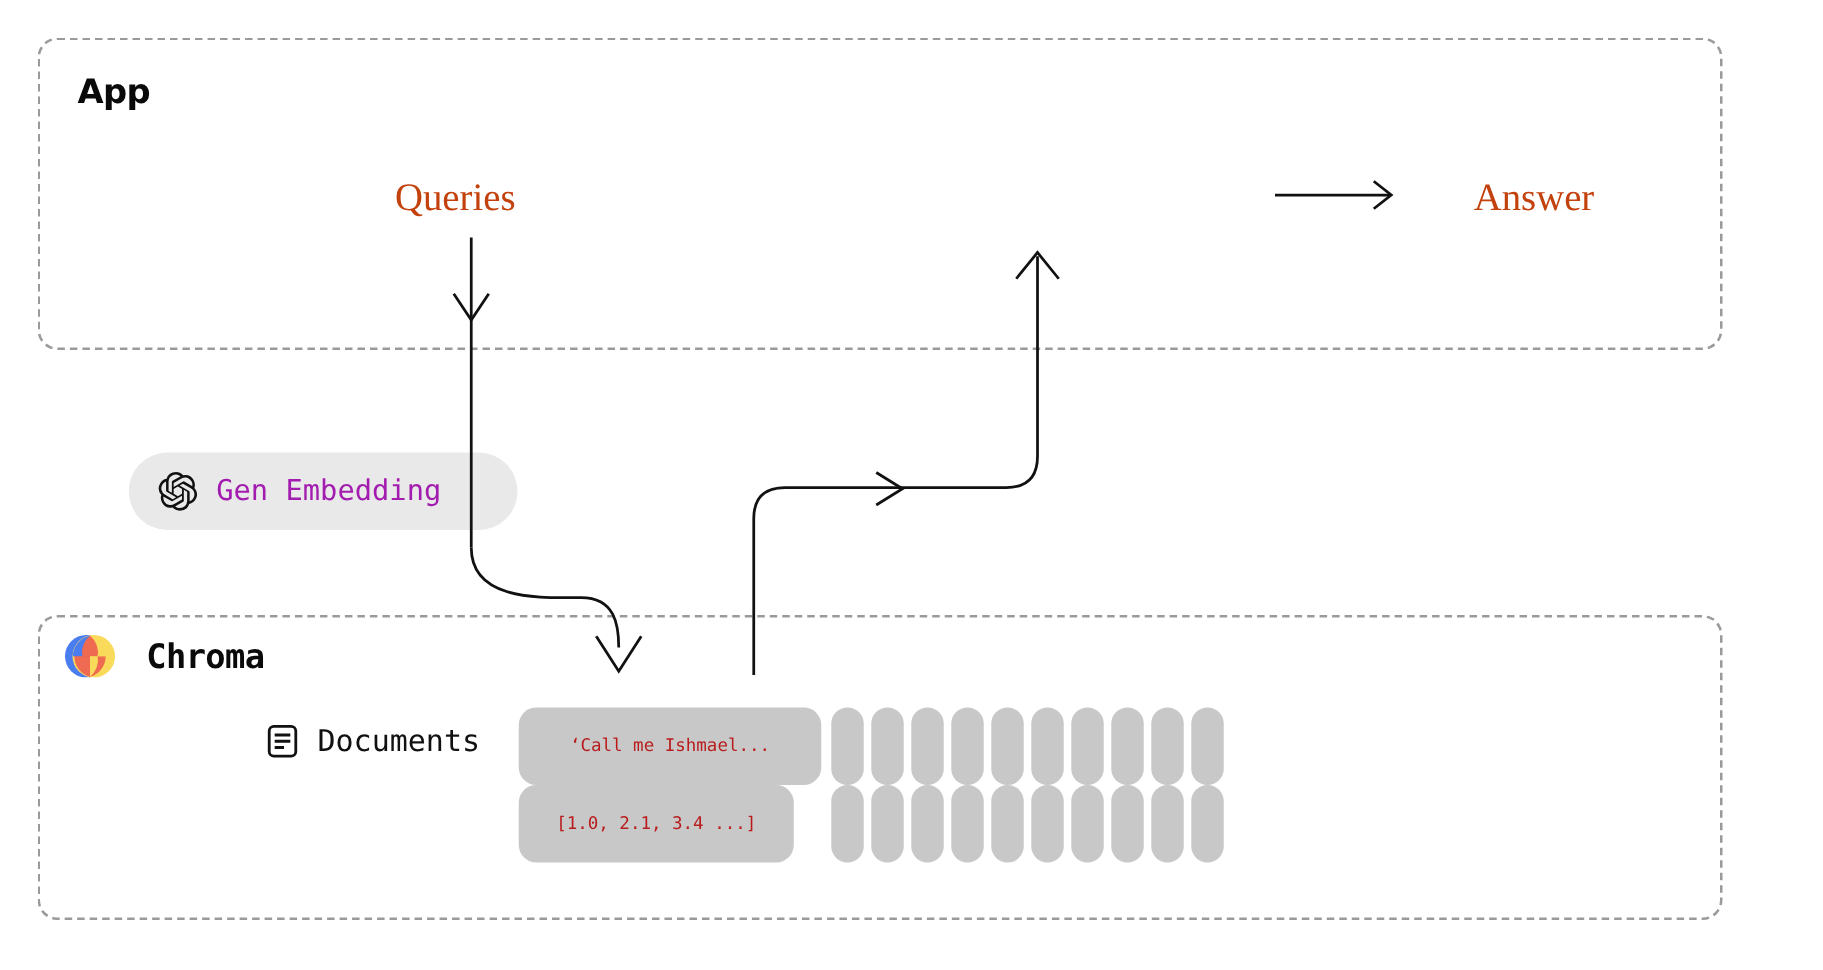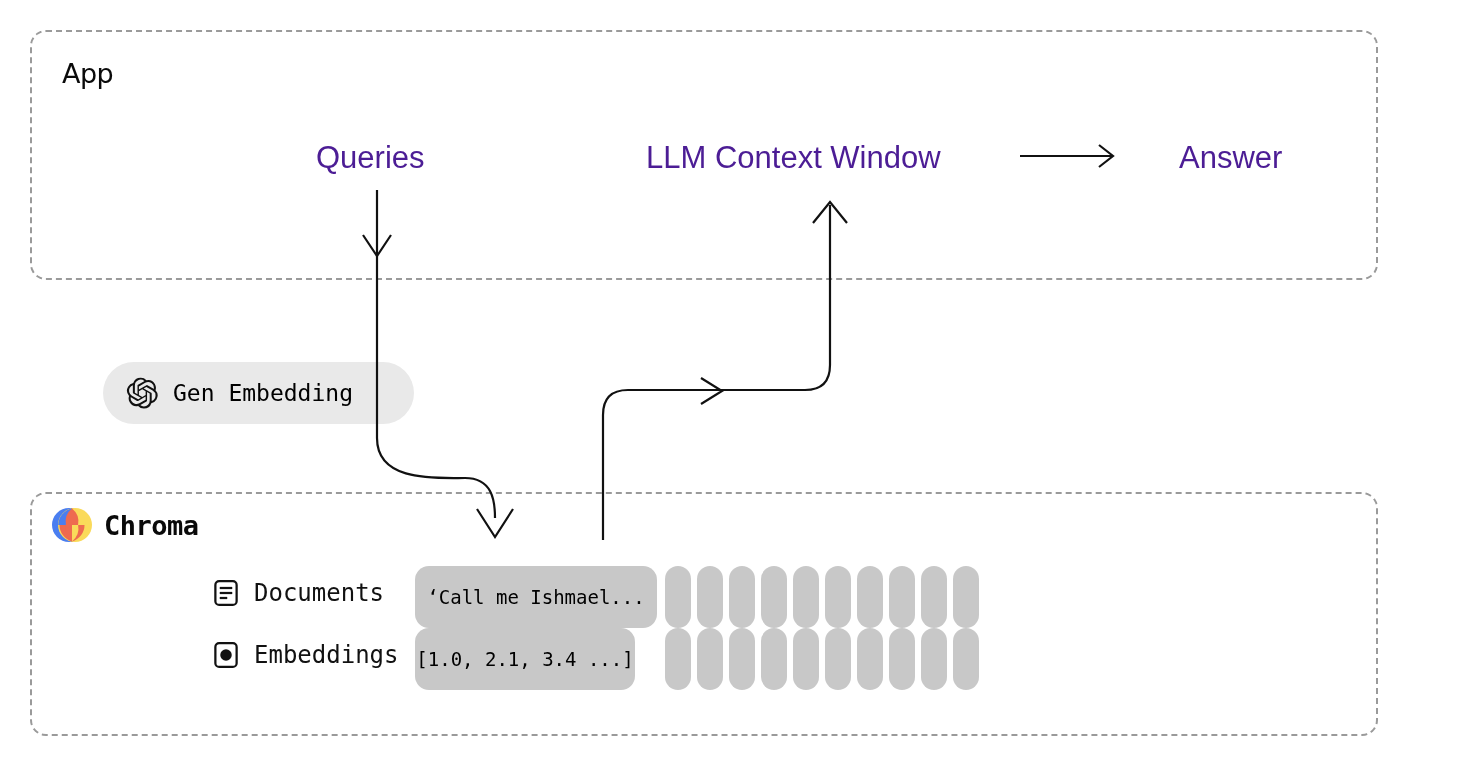--- a/index.html
+++ b/index.html
@@ -18,50 +18,50 @@
     border-radius: 16px;
     background: transparent;
   }
   #app-box    { left: 30px;  top: 30px;  width: 1348px; height: 250px; }
   #chroma-box { left: 30px;  top: 492px; width: 1348px; height: 244px; }
 
   
   .box-title {
     position: absolute;
     font-family: "DejaVu Sans", "Liberation Sans", sans-serif;
-    font-weight: normal;
-    font-size: 27px;
-    color: #0a0a0a;
-    letter-spacing: -0.5px;
-    white-space: nowrap;
-    text-align: right;
-  }
-  #app-title { left: 62px; top: 58px; }
-
-  #chroma-brand {
-    position: absolute;
-    left: 52px; top: 508px;
-    display: flex; align-items: center; gap: 12px;
-  }
-  #chroma-logo { width: 40px; height: 34px; display: block; flex: 0 0 auto; }
-  #chroma-name {
-    font-family: "DejaVu Sans Mono", "Liberation Mono", monospace;
     font-weight: bold;
     font-size: 27px;
     color: #0a0a0a;
     letter-spacing: -0.5px;
     white-space: nowrap;
+    text-align: right;
+  }
+  #app-title { left: 62px; top: 58px; }
+
+  #chroma-brand {
+    position: absolute;
+    left: 52px; top: 508px;
+    display: flex; align-items: center; gap: 25px;
+  }
+  #chroma-logo { width: 40px; height: 34px; display: block; flex: 0 0 auto; }
+  #chroma-name {
+    font-family: "DejaVu Sans Mono", "Liberation Mono", monospace;
+    font-weight: bold;
+    font-size: 27px;
+    color: #0a0a0a;
+    letter-spacing: -0.5px;
+    white-space: nowrap;
   }
 
   
   .mono-label {
     position: absolute;
-    font-family: Liberation Sans, sans-serif;
+    font-family: Liberation Serif, serif;
     font-size: 31px;
-    color: #4c1d95;
+    color: #c2410c;
     white-space: nowrap;
     letter-spacing: 0px;
     text-align: center;
   }
   #queries-label     { left: 316px; top: 140px; }
   #llm-context-label { left: 646px; top: 140px; }
   #answer-label      { left: 1134px; top: 140px; margin-left: 45px; }
 
   
   #gen-embedding-pill {
@@ -70,21 +70,21 @@
     width: 311px; height: 62px;
     background: #e9e9e9;
     border-radius: 31px;
     display: flex; align-items: center;
     padding-left: 22px; gap: 14px;
   }
   #openai-logo { width: 34px; height: 34px; display: block; flex: 0 0 auto; }
   #gen-embedding-text {
     font-family: "DejaVu Sans Mono", "Liberation Mono", monospace;
     font-size: 23px;
-    color: #000000;
+    color: #a21caf;
     white-space: nowrap;
   }
 
   
   .chroma-row {
     position: absolute;
     display: flex; align-items: center; gap: 13px;
   }
   #row-documents  { left: 211px; top: 578px; }
   #row-embeddings { left: 211px; top: 640px; }
@@ -100,22 +100,22 @@
   .data-box {
     position: absolute;
     background: #c8c8c8;
     border-radius: 14px;
     display: flex; align-items: center; justify-content: center;
   }
   #doc-sample-box { left: 415px; top: 566px; width: 242px; height: 62px; }
   #emb-sample-box { left: 415px; top: 628px; width: 220px; height: 62px; }
   .data-box-text {
     font-family: "DejaVu Sans Mono", "Liberation Mono", monospace;
-    font-size: 19px;
-    color: #000000;
+    font-size: 14px;
+    color: #b91c1c;
     white-space: nowrap;
   }
 
   
   #pill-grid-top, #pill-grid-bottom {
     position: absolute;
     display: flex;
     gap: 6px;
   }
   #pill-grid-top    { left: 665px; top: 566px; }
@@ -142,21 +142,20 @@
 </style>
 </head>
 <body>
 
 <div id="stage">
 
   <div class="dashed-box" id="app-box"></div>
   <div class="box-title" id="app-title">App</div>
 
   <div class="mono-label" id="queries-label">Queries</div>
-  <div class="mono-label" id="llm-context-label">LLM Context Window</div>
   <div class="mono-label" id="answer-label">Answer</div>
 
   <div id="gen-embedding-pill">
     <svg id="openai-logo" viewBox="0 0 24 24">
       <path d="M21.55 10.04a5.42 5.42 0 0 0-.47-4.45 5.5 5.5 0 0 0-5.91-2.63A5.45 5.45 0 0 0 11.05 1.2a5.5 5.5 0 0 0-5.24 3.8 5.43 5.43 0 0 0-3.63 2.63 5.49 5.49 0 0 0 .68 6.43 5.42 5.42 0 0 0 .47 4.45 5.5 5.5 0 0 0 5.91 2.63 5.44 5.44 0 0 0 4.11 1.83 5.5 5.5 0 0 0 5.25-3.81 5.43 5.43 0 0 0 3.63-2.63 5.48 5.48 0 0 0-.68-6.43Zm-8.2 11.45a4.08 4.08 0 0 1-2.62-.94l.13-.07 4.35-2.51a.71.71 0 0 0 .36-.62v-6.13l1.84 1.06a.07.07 0 0 1 .04.05v5.08a4.1 4.1 0 0 1-4.1 4.08ZM4.55 17.72a4.07 4.07 0 0 1-.49-2.74l.13.08 4.35 2.51a.71.71 0 0 0 .71 0l5.31-3.06v2.12a.07.07 0 0 1-.03.06l-4.4 2.54a4.1 4.1 0 0 1-5.58-1.5ZM3.4 8.35a4.08 4.08 0 0 1 2.14-1.8v5.17a.7.7 0 0 0 .35.61l5.3 3.06-1.84 1.06a.07.07 0 0 1-.06 0L4.9 13.88a4.1 4.1 0 0 1-1.5-5.53Zm15.1 3.51-5.31-3.07 1.84-1.06a.07.07 0 0 1 .06 0l4.4 2.54a4.09 4.09 0 0 1-.63 7.38v-5.18a.7.7 0 0 0-.36-.61Zm1.83-2.76-.13-.08-4.34-2.53a.71.71 0 0 0-.71 0L9.83 9.55V7.43a.07.07 0 0 1 .03-.06l4.4-2.54a4.09 4.09 0 0 1 6.07 4.24ZM8.83 12.88 7 11.82a.07.07 0 0 1-.04-.05V6.69a4.09 4.09 0 0 1 6.7-3.14l-.13.07-4.35 2.51a.71.71 0 0 0-.36.62v6.13Zm1-2.15 2.36-1.36 2.37 1.36v2.73l-2.36 1.36-2.37-1.36Z" fill="#111111"></path>
     </svg>
     <span id="gen-embedding-text">Gen Embedding</span>
   </div>
 
   <div class="dashed-box" id="chroma-box"></div>
@@ -184,27 +183,20 @@
   <div class="chroma-row" id="row-documents">
     <svg class="row-icon" viewBox="0 0 24 24">
       <rect x="3.5" y="2.5" width="17" height="19" rx="3" ry="3" fill="none" stroke="#111111" stroke-width="1.8"></rect>
       <line x1="7" y1="8" x2="17" y2="8" stroke="#111111" stroke-width="1.8"></line>
       <line x1="7" y1="12" x2="17" y2="12" stroke="#111111" stroke-width="1.8"></line>
       <line x1="7" y1="16" x2="13" y2="16" stroke="#111111" stroke-width="1.8"></line>
     </svg>
     <span class="row-label">Documents</span>
   </div>
 
-  <div class="chroma-row" id="row-embeddings">
-    <svg class="row-icon" viewBox="0 0 24 24">
-      <rect x="3.5" y="2.5" width="17" height="19" rx="3" ry="3" fill="none" stroke="#111111" stroke-width="1.8"></rect>
-      <circle cx="12" cy="12" r="4.6" fill="#111111"></circle>
-    </svg>
-    <span class="row-label">Embeddings</span>
-  </div>
 
   <div class="data-box" id="doc-sample-box">
     <span class="data-box-text">‘Call me Ishmael...</span>
   </div>
   <div class="data-box" id="emb-sample-box">
     <span class="data-box-text">[1.0, 2.1, 3.4 ...]</span>
   </div>
 
   <div id="pill-grid-top">
       <div class="pill"></div>

